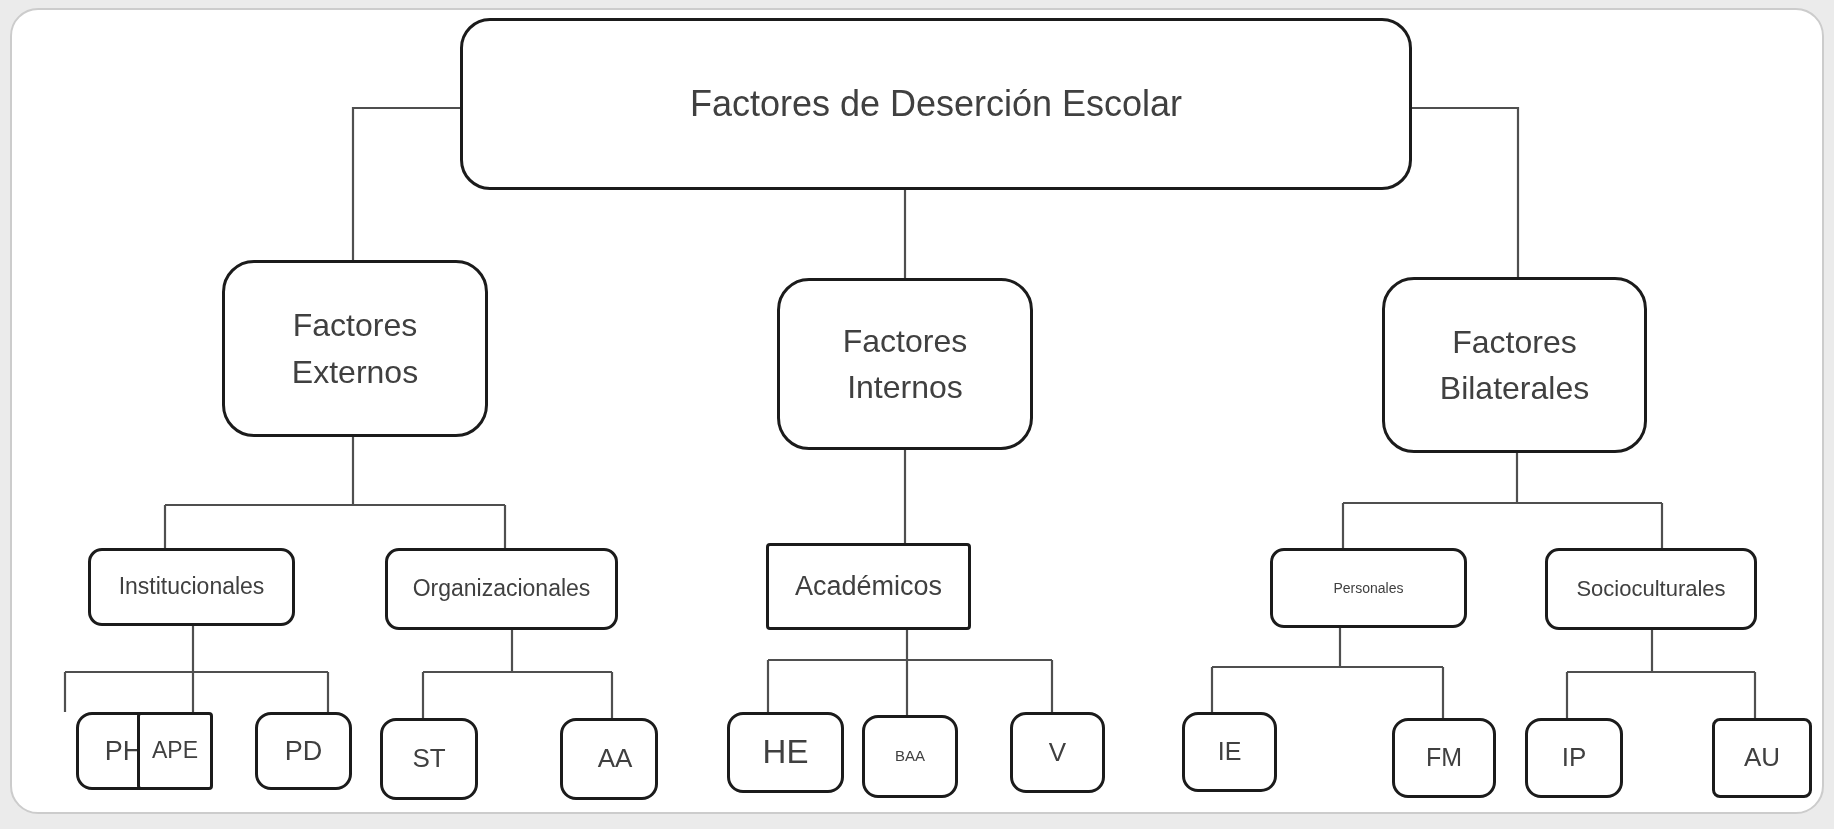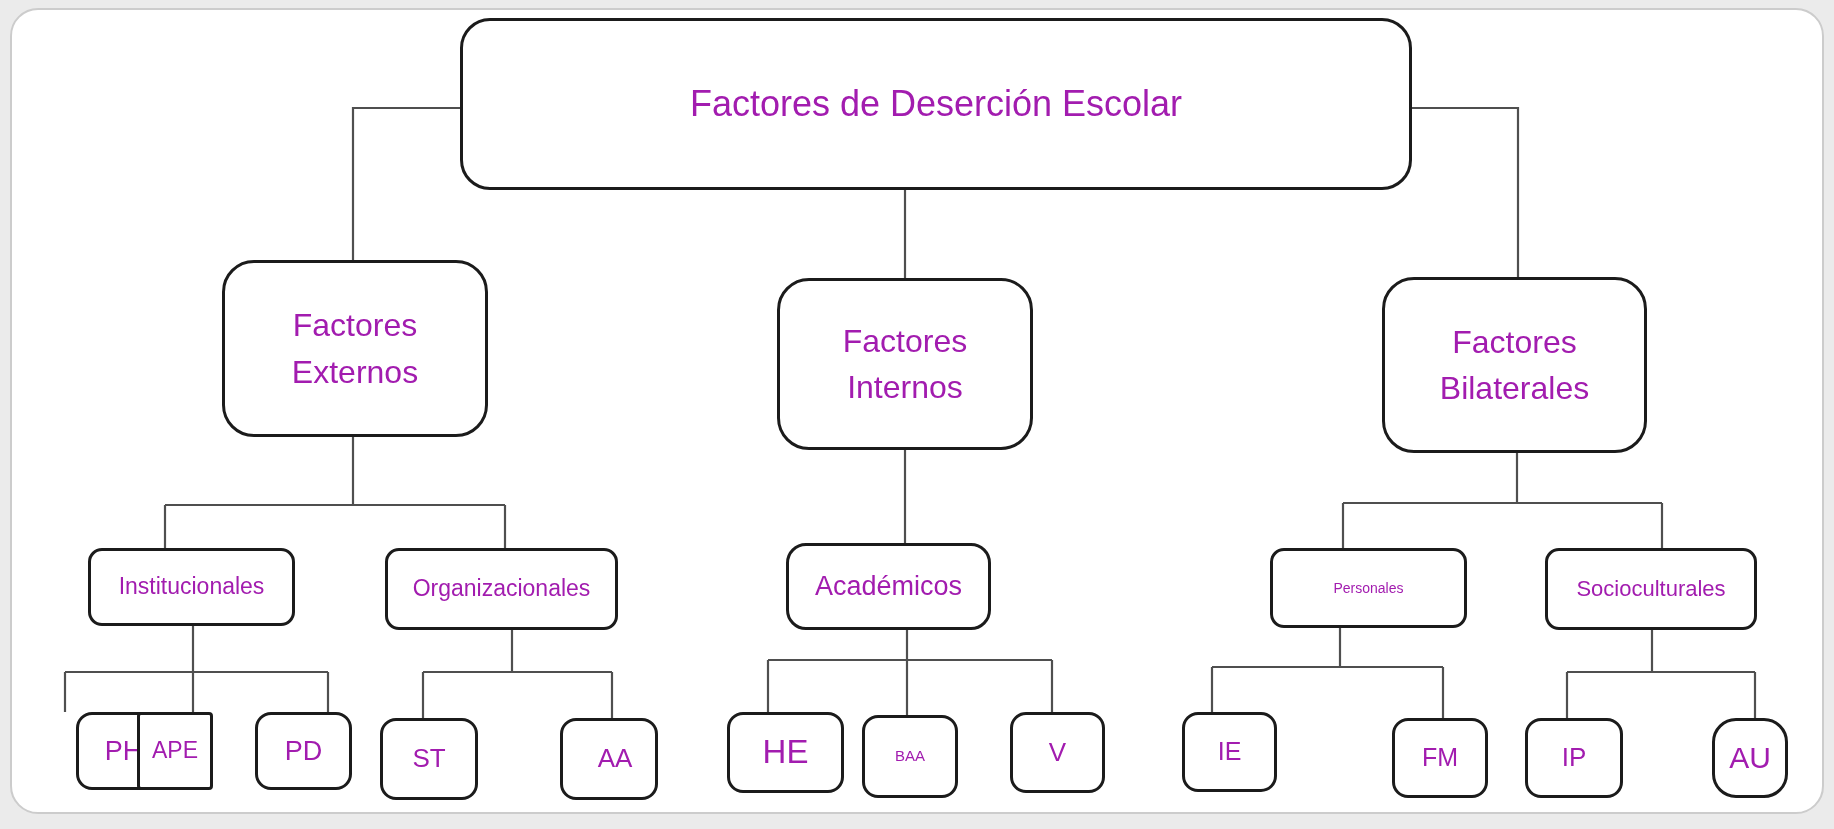--- a/index.html
+++ b/index.html
@@ -9,21 +9,21 @@
     font-family:"Liberation Sans","DejaVu Sans",sans-serif;
   }
   .panel{
     position:absolute;left:10px;top:8px;width:1810px;height:802px;
     background:#ffffff;border:2px solid #cccccc;border-radius:28px;
   }
   .wires{position:absolute;left:0;top:0;width:1834px;height:829px;pointer-events:none;}
   .node{
     position:absolute;display:flex;align-items:center;justify-content:center;
     background:#ffffff;border:3px solid #1b1b1b;
-    color:#a21caf;text-align:center;white-space:pre-line;
+    color:#404040;text-align:center;white-space:pre-line;
     line-height:1.35;box-sizing:border-box;
   }
   .lvl1{border-width:3.5px;}
   .lvl2{border-width:3.5px;line-height:1.45;text-align:center;}
   .leaf{border-width:3.5px;}
 </style>
 </head>
 <body>
 
 <div class="panel"></div>
@@ -46,28 +46,28 @@
 
 <div class="node lvl2" style="left:222px;top:260px;width:266px;height:177px;border-radius:32px;font-size:32px;">Factores
 Externos</div>
 <div class="node lvl2" style="left:777px;top:278px;width:256px;height:172px;border-radius:32px;font-size:32px;">Factores
 Internos</div>
 <div class="node lvl2" style="left:1382px;top:277px;width:265px;height:176px;border-radius:32px;font-size:32px;">Factores
 Bilaterales</div>
 
 <div class="node" style="left:88px;top:548px;width:207px;height:78px;border-radius:14px;font-size:23px;">Institucionales</div>
 <div class="node" style="left:385px;top:548px;width:233px;height:82px;border-radius:14px;font-size:23px;">Organizacionales</div>
-<div class="node" style="left:786px;top:543px;width:205px;height:87px;border-radius:20px;font-size:27px;">Académicos</div>
+<div class="node" style="left:766px;top:543px;width:205px;height:87px;border-radius:4px;font-size:27px;">Académicos</div>
 <div class="node" style="left:1270px;top:548px;width:197px;height:80px;border-radius:14px;font-size:14px;">Personales</div>
 <div class="node" style="left:1545px;top:548px;width:212px;height:82px;border-radius:14px;font-size:22px;">Socioculturales</div>
 
 <div class="node leaf" style="left:28px;top:712px;width:95px;height:78px;border-radius:16px;font-size:27px;margin-left:48px;">PH</div>
 <div class="node leaf" style="left:137px;top:712px;width:76px;height:78px;border-radius:4px;font-size:23px;">APE</div>
 <div class="node leaf" style="left:255px;top:712px;width:97px;height:78px;border-radius:16px;font-size:27px;">PD</div>
 <div class="node leaf" style="left:380px;top:718px;width:98px;height:82px;border-radius:16px;font-size:26px;">ST</div>
 <div class="node leaf" style="left:560px;top:718px;width:98px;height:82px;border-radius:16px;font-size:26px;padding-left:12px;">AA</div>
 <div class="node leaf" style="left:727px;top:712px;width:117px;height:81px;border-radius:16px;font-size:33px;">HE</div>
 <div class="node leaf" style="left:862px;top:715px;width:96px;height:83px;border-radius:16px;font-size:15px;">BAA</div>
 <div class="node leaf" style="left:1010px;top:712px;width:95px;height:81px;border-radius:16px;font-size:26px;">V</div>
 <div class="node leaf" style="left:1182px;top:712px;width:95px;height:80px;border-radius:16px;font-size:25px;">IE</div>
-<div class="node leaf" style="left:1392px;top:718px;width:96px;height:80px;border-radius:16px;font-size:25px;">FM</div>
+<div class="node leaf" style="left:1392px;top:718px;width:104px;height:80px;border-radius:16px;font-size:25px;">FM</div>
 <div class="node leaf" style="left:1525px;top:718px;width:98px;height:80px;border-radius:16px;font-size:26px;">IP</div>
-<div class="node leaf" style="left:1712px;top:718px;width:76px;height:80px;border-radius:24px;font-size:30px;">AU</div>
+<div class="node leaf" style="left:1712px;top:718px;width:100px;height:80px;border-radius:8px;font-size:26px;">AU</div>
 
 </body></html>

